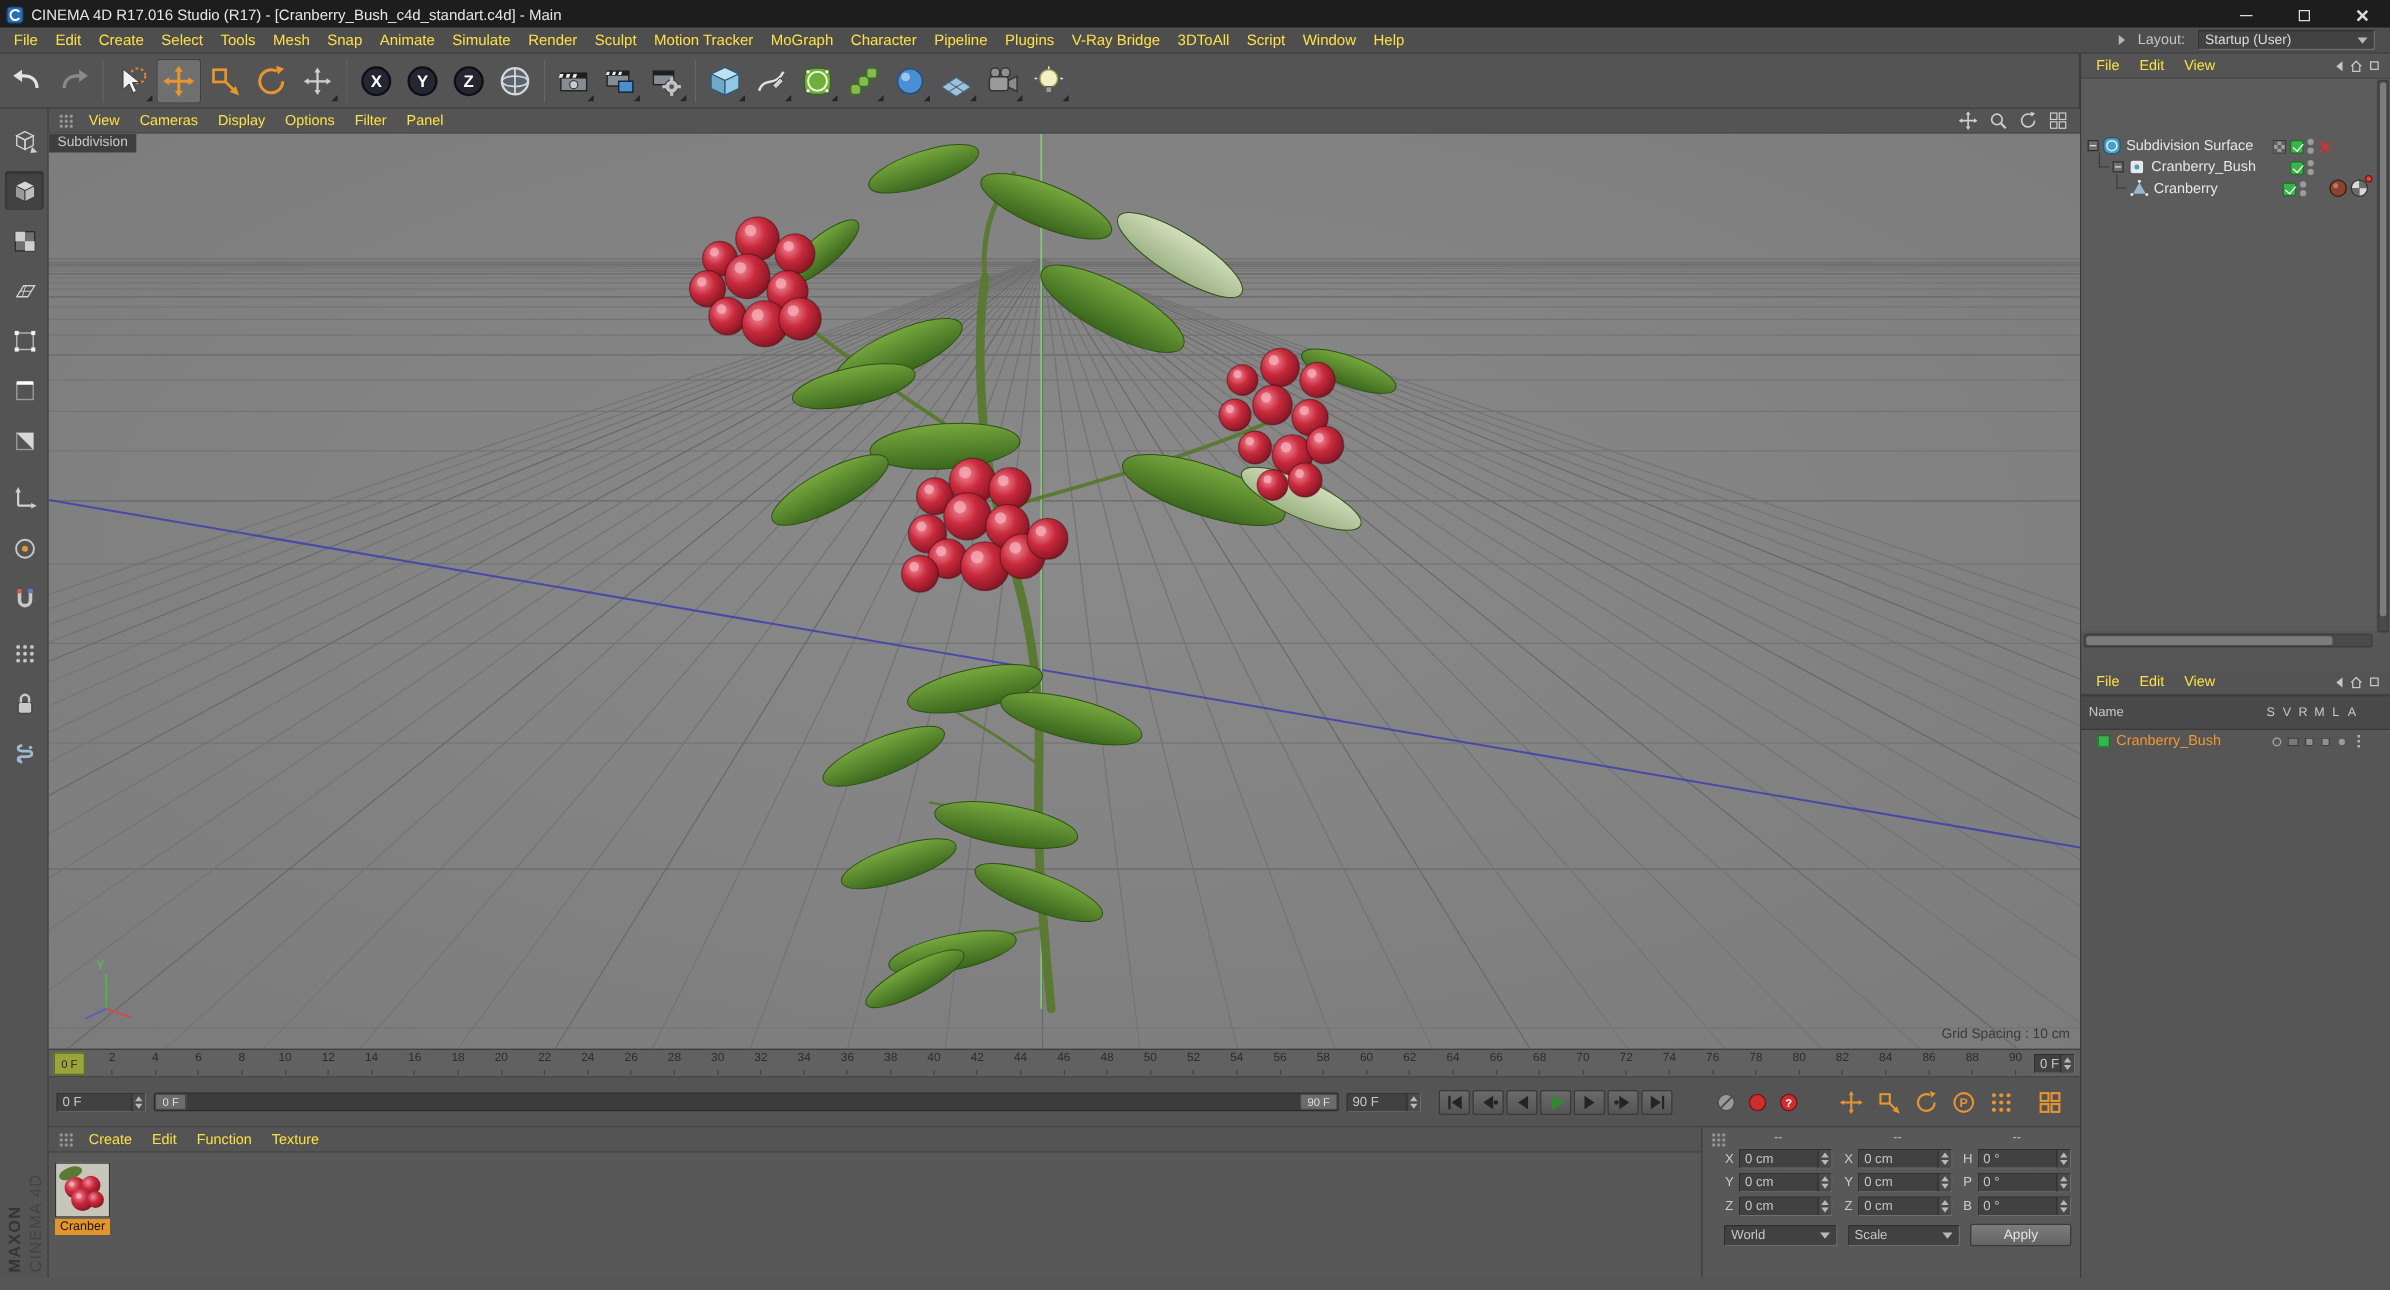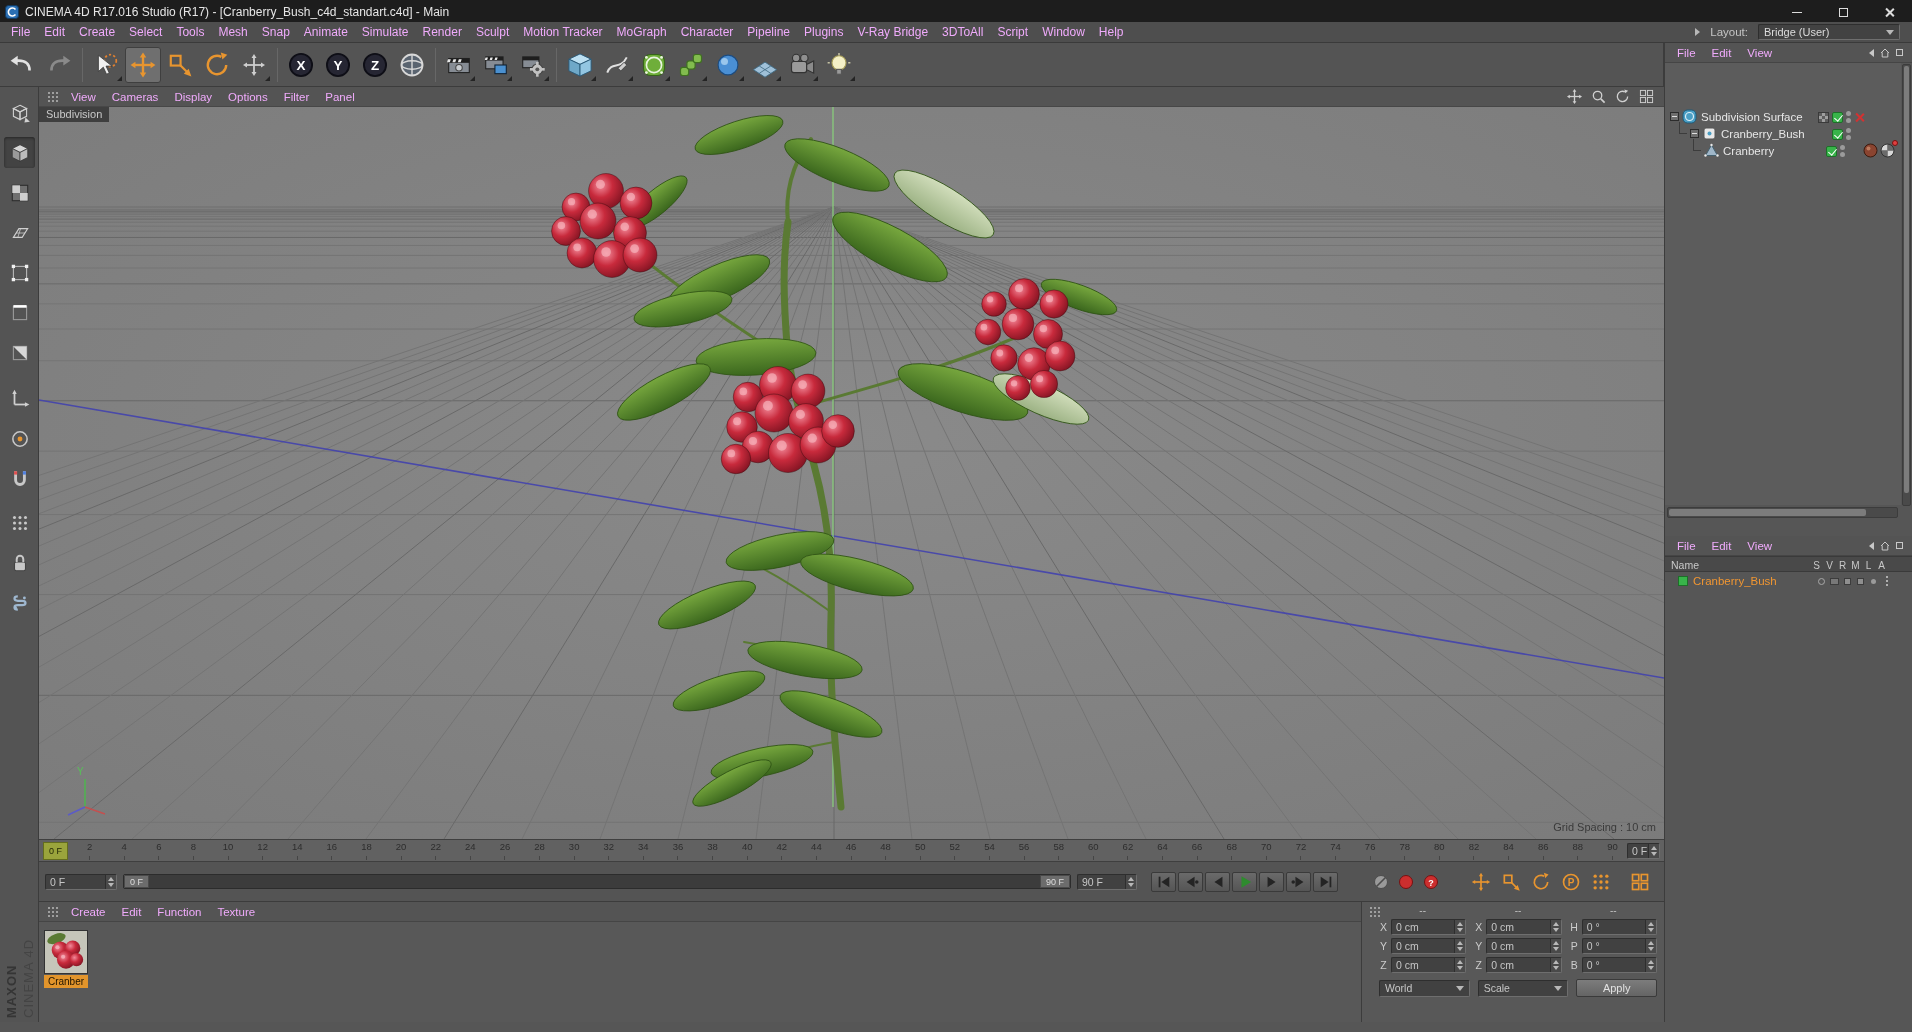--- a/index.html
+++ b/index.html
@@ -12,21 +12,21 @@
 #win-controls{margin-left:auto;display:flex;height:22px;}
 .win-btn{width:46px;height:22px;display:flex;align-items:center;justify-content:center;}
 .glyph-min{width:10px;height:1px;background:#dcdcdc;}
 .glyph-max{width:9px;height:9px;border:1px solid #dcdcdc;}
 .glyph-close{position:relative;width:11px;height:11px;}
 .glyph-close::before,.glyph-close::after{content:"";position:absolute;left:5px;top:0;width:1.5px;height:11px;background:#dcdcdc;}
 .glyph-close::before{transform:rotate(45deg);}
 .glyph-close::after{transform:rotate(-45deg);}
 
 #menubar{position:absolute;left:0;top:22px;width:1912px;height:21px;background:#4e4e4e;border-bottom:1px solid #3a3a3a;display:flex;align-items:center;padding:0 4px;}
-.menu-item{padding:0 7px;font-size:12px;color:#f0abfc;line-height:20px;white-space:nowrap;}
+.menu-item{padding:0 7px;font-size:12px;color:#fde047;line-height:20px;white-space:nowrap;}
 #layout-wrap{margin-left:auto;display:flex;align-items:center;gap:10px;padding-right:8px;}
 .tri-right{width:0;height:0;border-top:4px solid transparent;border-bottom:4px solid transparent;border-left:5px solid #b8b8b8;}
 #layout-label{color:#c4c4c4;font-size:11.5px;}
 #layout-select{width:142px;height:16px;background:#424242;border:1px solid #2e2e2e;border-bottom-color:#6e6e6e;border-right-color:#6e6e6e;display:flex;align-items:center;justify-content:space-between;padding:0 5px;font-size:11px;color:#dcdcdc;border-radius:2px;}
 .dd-arrow{width:0;height:0;border-left:4px solid transparent;border-right:4px solid transparent;border-top:5px solid #b8b8b8;}
 
 #main-toolbar{position:absolute;left:0;top:43px;width:1664px;height:44px;background:#545454;border-bottom:1px solid #3c3c3c;border-right:1px solid #3c3c3c;display:flex;align-items:center;padding:0 4px;gap:1px;}
 .tb-btn{width:36px;height:36px;border-radius:3px;display:flex;align-items:center;justify-content:center;position:relative;flex:none;}
 .tb-btn.active{background:#6f6f6f;box-shadow:inset 0 0 0 1px #3f3f3f;}
 .tb-btn.dim{opacity:.38;}
@@ -118,21 +118,21 @@
 .vdots{display:flex;flex-direction:column;gap:2px;}
 .vdots i{width:5px;height:5px;border-radius:50%;background:#9b9b9b;}
 .chip-pattern{width:11px;height:11px;border:1px solid #3a3a3a;background-color:#8a8a8a;background-image:conic-gradient(#9e9e9e 25%,#5e5e5e 0 50%,#9e9e9e 0 75%,#5e5e5e 0);background-size:6px 6px;}
 .om-thumbs{position:absolute;right:6px;top:1px;display:flex;gap:2px;align-items:center;}
 .red-dot{position:absolute;right:-3px;top:-3px;width:6px;height:6px;border-radius:50%;background:#e04040;border:1px solid #7a1010;}
 #om-hscroll{position:absolute;left:2px;right:14px;top:464px;height:11px;background:#4a4a4a;border:1px solid #3c3c3c;border-radius:2px;}
 #om-hscroll .thumb{position:absolute;left:1px;top:1px;bottom:1px;width:86%;background:#7c7c7c;border-radius:2px;}
 #om-vscroll{position:absolute;right:1px;top:21px;width:9px;height:442px;background:#4a4a4a;border:1px solid #3c3c3c;border-radius:2px;}
 #om-vscroll .thumb{position:absolute;left:1px;right:1px;top:1px;height:97%;background:#7c7c7c;border-radius:2px;}
 #lm{position:absolute;left:0;top:493px;right:0;}
-#lm-header{height:16px;background:#494949;border-top:1px solid #3a3a3a;border-bottom:1px solid #3a3a3a;display:flex;align-items:flex-end;padding:0 6px;font-size:10.5px;color:#c8c8c8;}
+#lm-header{height:28px;background:#494949;border-top:1px solid #3a3a3a;border-bottom:1px solid #3a3a3a;display:flex;align-items:center;padding:0 6px;font-size:10.5px;color:#c8c8c8;}
 .lm-cols{margin-left:auto;display:flex;padding-right:18px;}
 .lm-cols span{width:13px;text-align:center;font-size:10px;}
 .lm-row{height:18px;display:flex;align-items:center;padding:0 5px;font-size:11.5px;}
 .swatch{width:10px;height:10px;background:#38b44a;border:1px solid #1d6f28;margin:0 5px 0 8px;flex:none;}
 .lm-label{color:#f09632;white-space:nowrap;}
 .lm-glyphs{margin-left:auto;display:flex;padding-right:14px;align-items:center;}
 .lm-glyphs .cell{width:13px;display:flex;align-items:center;justify-content:center;}
 .g-circle{width:7px;height:7px;border-radius:50%;border:1px solid #a8a8a8;}
 .g-rect{width:9px;height:7px;background:#787878;border:1px solid #3c3c3c;}
 .g-sq{width:7px;height:7px;background:#8f8f8f;border:1px solid #3c3c3c;}
@@ -186,21 +186,21 @@
         <span class="menu-item">V-Ray Bridge</span>
         <span class="menu-item">3DToAll</span>
         <span class="menu-item">Script</span>
         <span class="menu-item">Window</span>
         <span class="menu-item">Help</span>
       </div>
     <div id="layout-wrap">
       <i class="tri-right"></i>
       <span id="layout-label">Layout:</span>
       <div id="layout-select">
-        <span>Bridge (User)</span>
+        <span>Startup (User)</span>
         <i class="dd-arrow"></i>
       </div>
     </div>
   </div>
 
   <div id="main-toolbar">
     <div class="tb-btn">
         <svg width="26" height="26" viewBox="0 0 24 24">
           <path d="M19 17c0-6-4-9-10-9H6" fill="none" stroke="#e2e2e2" stroke-width="2.4"></path>
           <polygon points="8,3.5 8,12.5 1.5,8" fill="#e2e2e2"></polygon>

